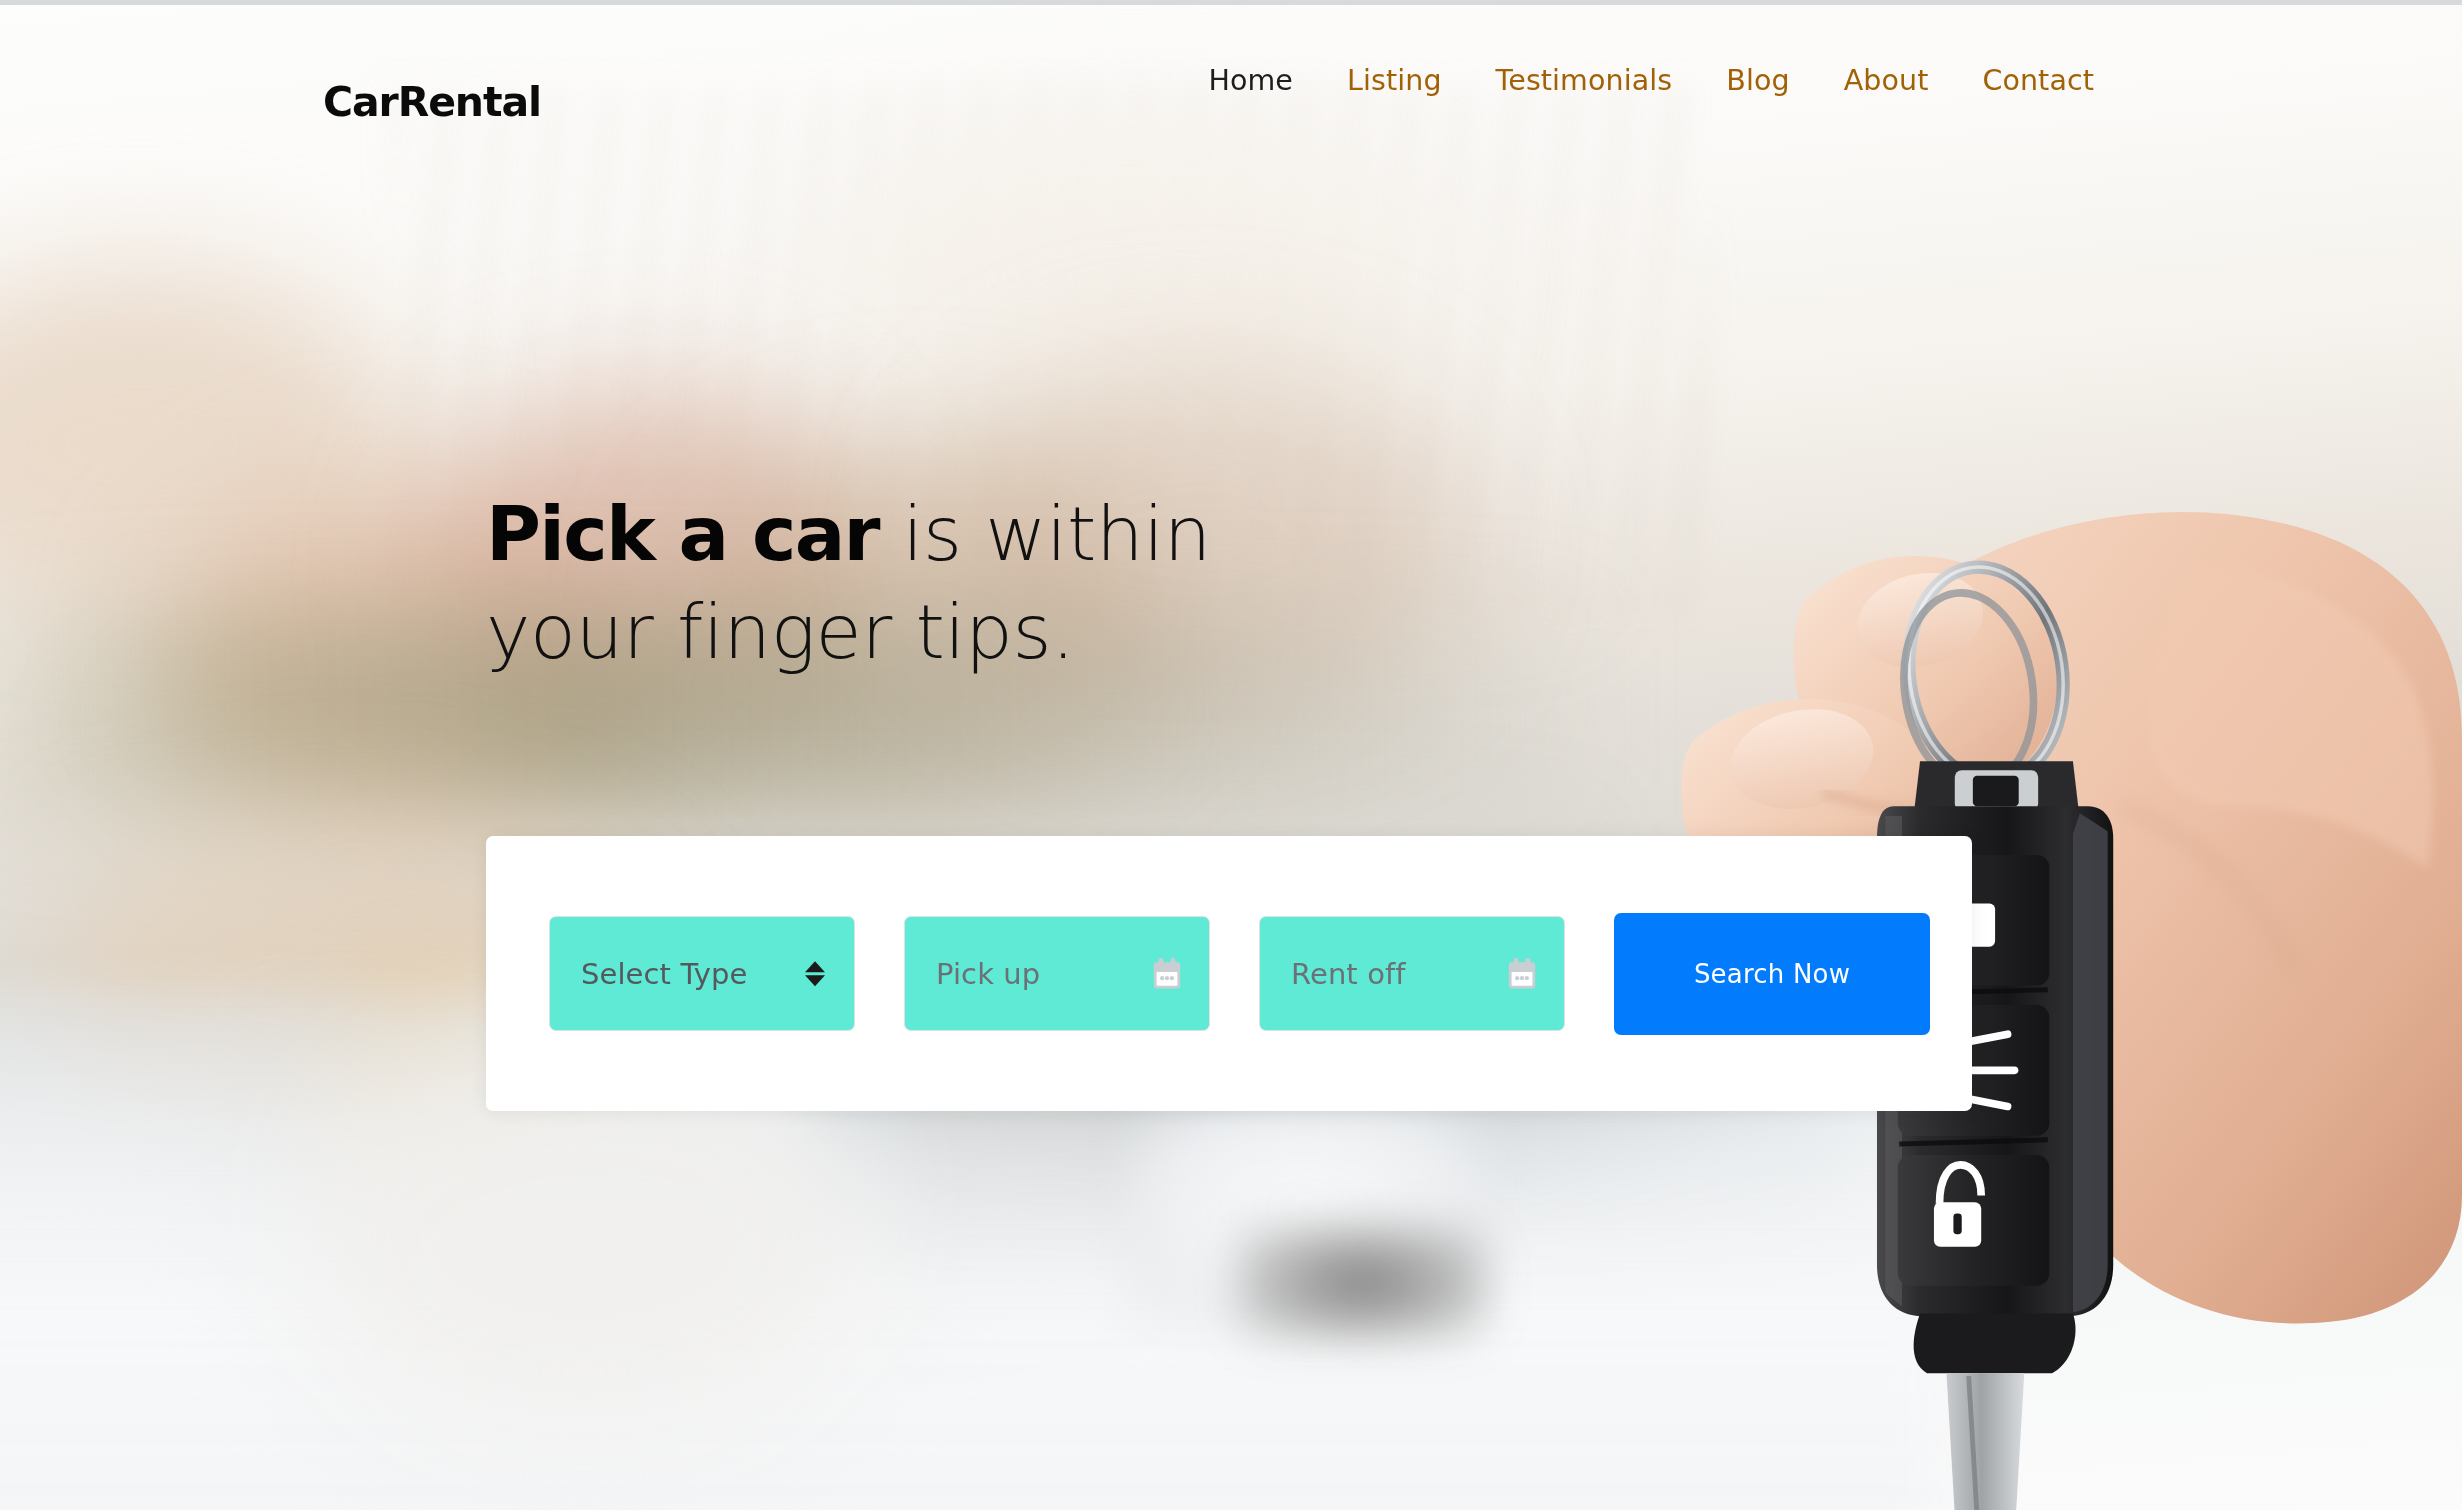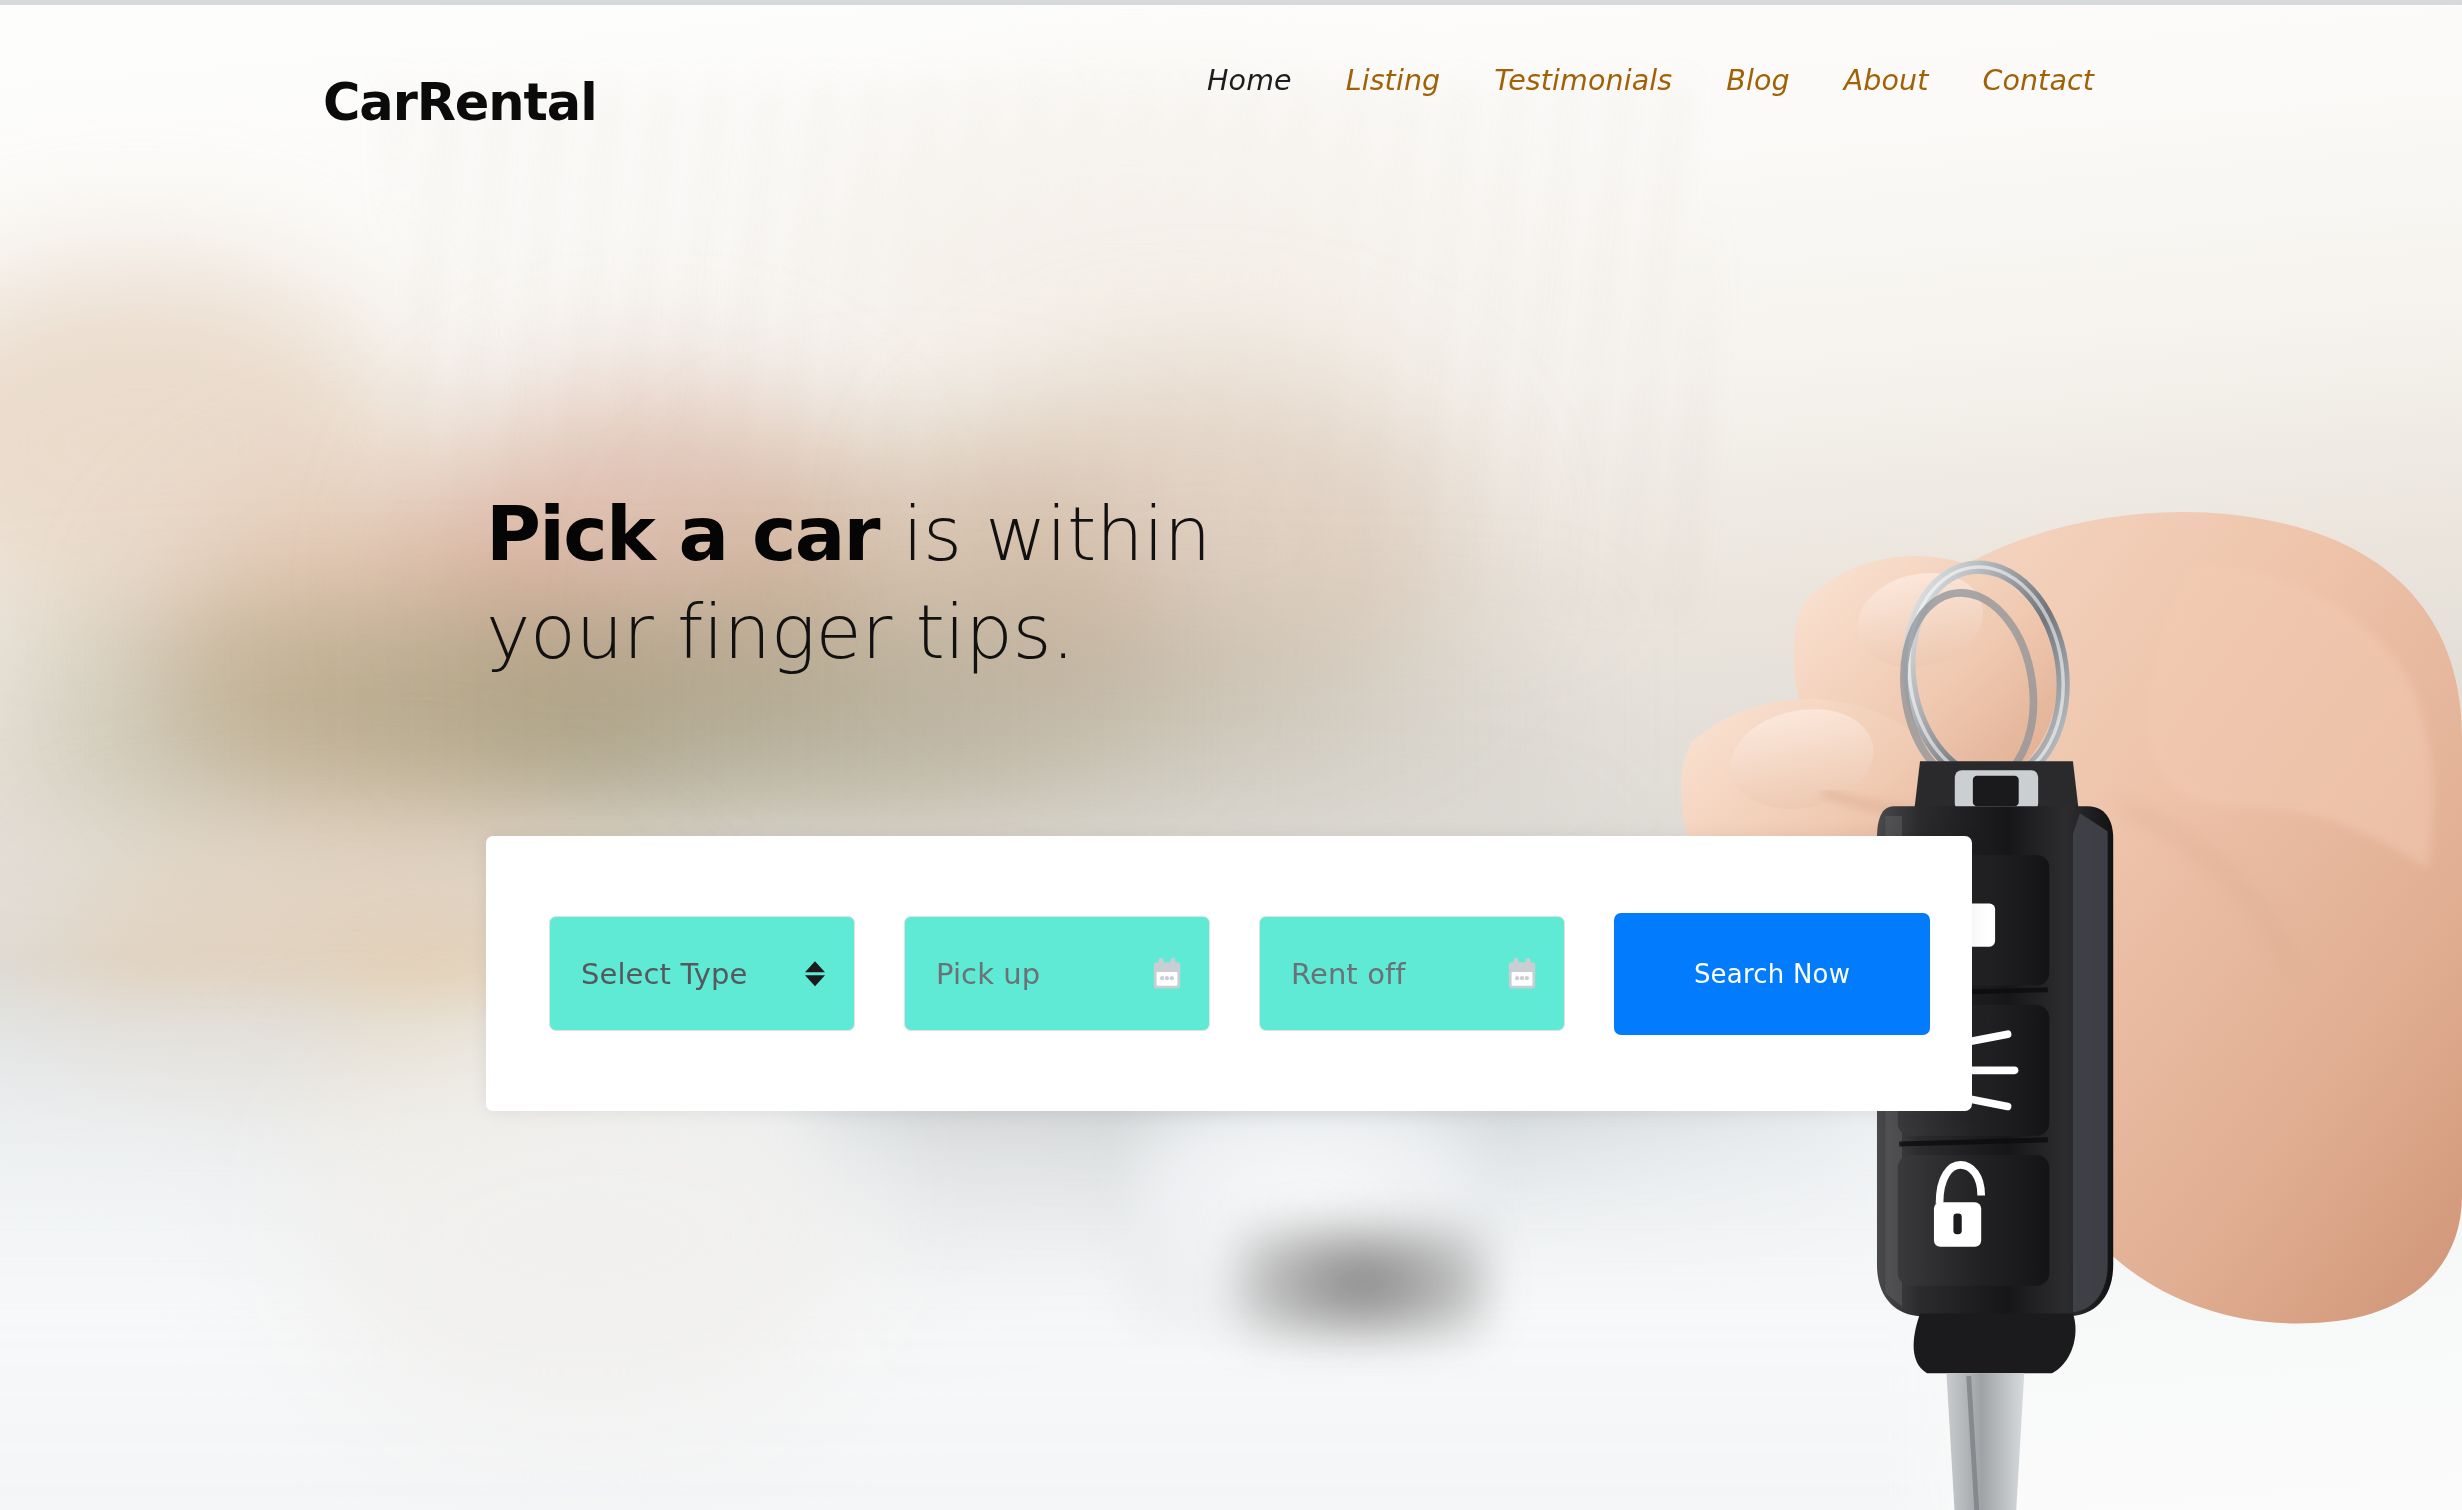--- a/index.html
+++ b/index.html
@@ -172,34 +172,33 @@
     width: 100%;
     height: 161px;
     z-index: 50;
     display: flex;
     align-items: center;
     padding: 0 0 0 323px;
   }
   .logo {
     font-family: "DejaVu Sans", sans-serif;
     font-weight: 700;
-    font-size: 51px;
+    font-size: 41px;
     letter-spacing: -1.1px;
     color: #0b0b0b;
     line-height: 1;
     white-space: nowrap;
     margin-top: 43px;
   }
   .main-nav {
     margin-left: auto;
     margin-right: 341px;
     display: flex;
     align-items: center;
     gap: 0;
-    font-style: italic;
   }
   .nav-link {
     font-family: "DejaVu Sans", sans-serif;
     font-size: 28.5px;
     font-weight: 400;
     color: #a16207;
     text-decoration: none;
     padding: 0 27px;
     letter-spacing: 0.1px;
     white-space: nowrap;

